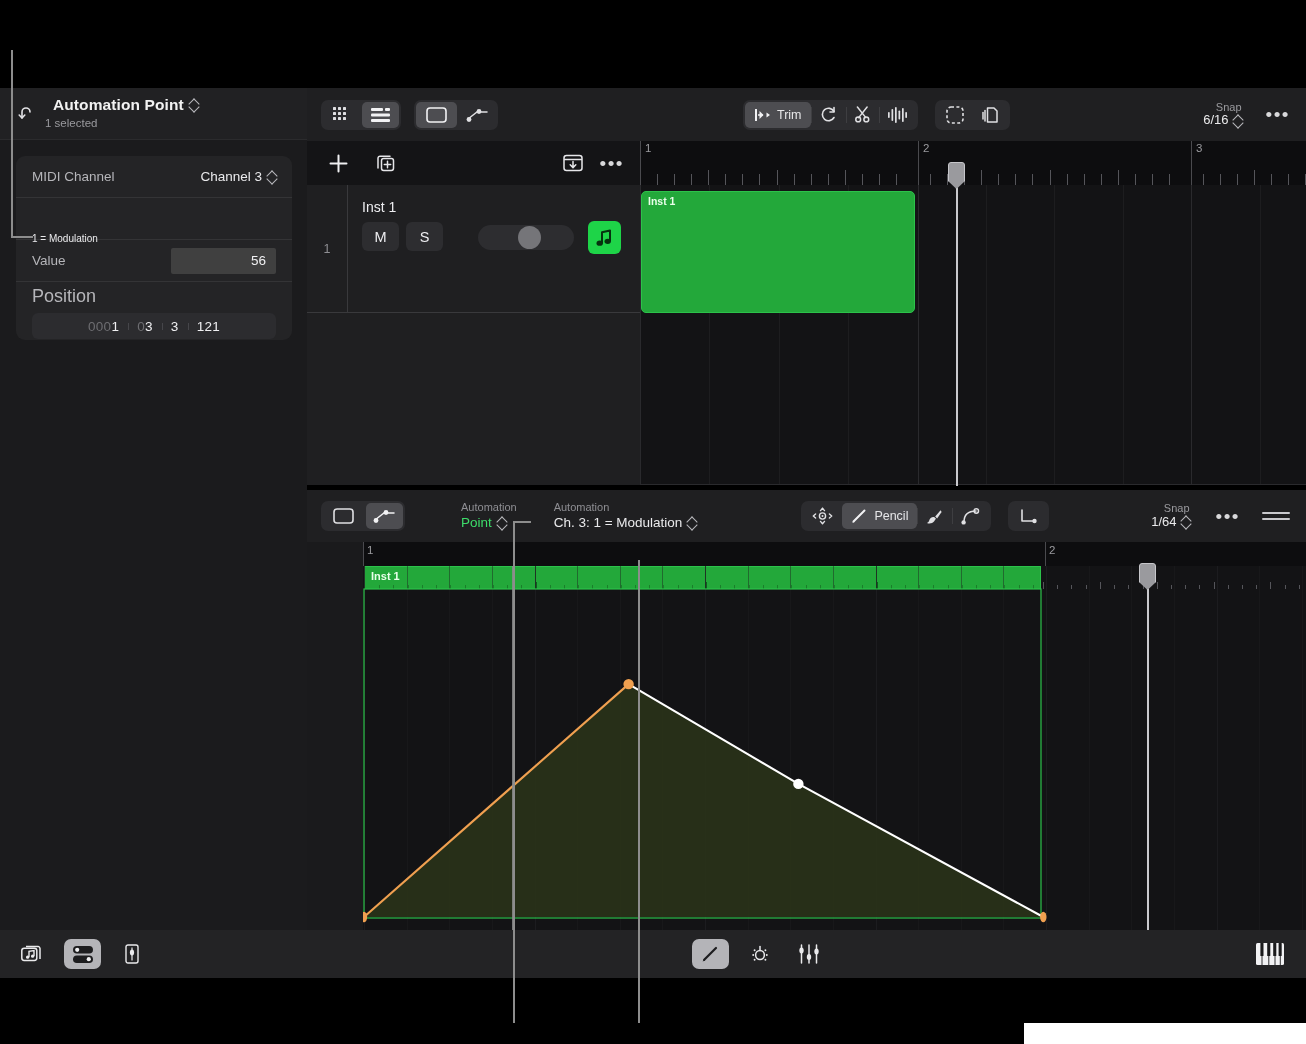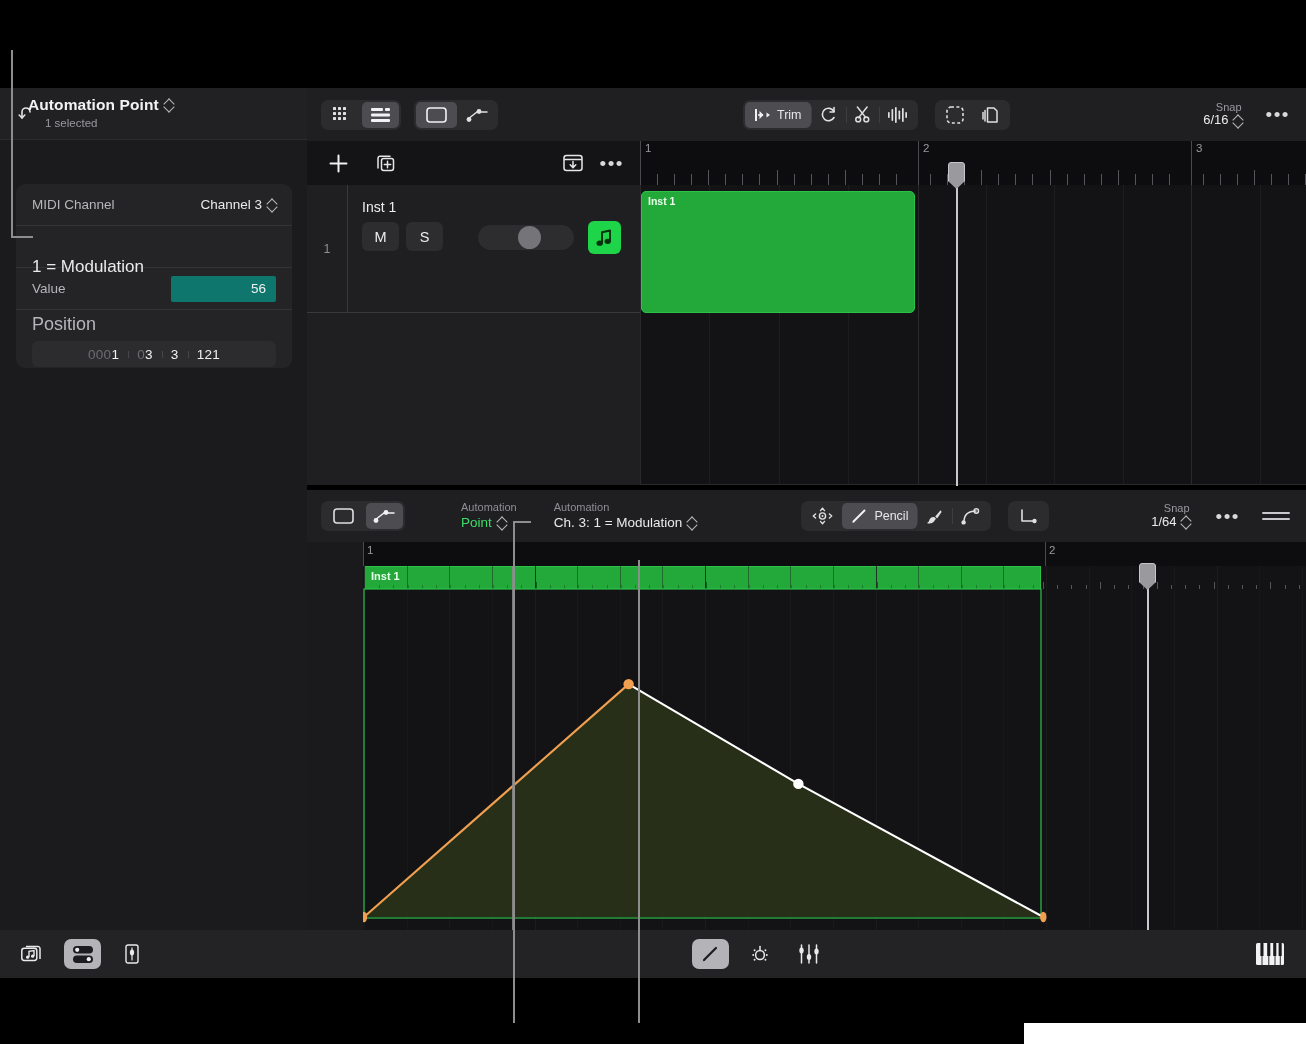--- a/index.html
+++ b/index.html
@@ -21,54 +21,54 @@
   }
   .insp-head {
     position: relative; height: 52px; border-bottom: 1px solid #2b2b2d;
     background: #212123;
   }
   .insp-back {
     position: absolute; left: 14px; top: 13px; width: 26px; height: 26px;
     display: flex; align-items: center; justify-content: center;
   }
   .insp-title {
-    position: absolute; left: 28px; top: 8px;
+    position: absolute; left: 53px; top: 8px;
     font-size: 15.5px; font-weight: bold; color: #f2f2f2; letter-spacing: .1px;
     display: flex; align-items: center; gap: 5px;
   }
   .insp-sub {
     position: absolute; left: 45px; top: 29px;
     font-size: 11.5px; color: #9a9a9e;
   }
   .chev { display:inline-block; width:9px; height:14px; position:relative; }
   .chev::before, .chev::after {
     content:""; position:absolute; left:1px; width:7px; height:7px;
     border-left:1.4px solid #b9b9bd; border-top:1.4px solid #b9b9bd;
   }
   .chev::before { top:2px; transform: rotate(45deg); }
   .chev::after  { top:5px; transform: rotate(225deg); }
 
   .insp-card {
-    position: absolute; left: 16px; top: 96px; width: 276px;
+    position: absolute; left: 16px; top: 68px; width: 276px;
     background: #242426; border-radius: 9px; overflow: hidden;
   }
   .row {
     position: relative; height: 42px; display: flex; align-items: center;
     padding: 0 16px; border-bottom: 1px solid #343436;
   }
   .row:last-child { border-bottom: none; }
   .row-label { font-size: 13.5px; color: #b6b6ba; }
   .row-val {
     margin-left: auto; font-size: 13.5px; color: #eaeaec;
     display: flex; align-items: center; gap: 5px;
   }
-  .row-plain { font-size: 17px; color: #eaeaec; margin-top: 40px; }
+  .row-plain { font-size: 10px; color: #eaeaec; margin-top: 40px; }
   .val-field {
     margin-left: auto; width: 105px; height: 26px; border-radius: 2px;
-    background: #0f766e; display: flex; align-items: center;
+    background: #404040; display: flex; align-items: center;
     justify-content: flex-end; padding-right: 10px;
     font-size: 13.5px; color: #f0f0f2;
   }
   .pos-row {
     height: 58px; display: block; padding: 0; border-bottom: none;
   }
   .pos-label { font-size: 18px; color: #b6b6ba; padding: 4px 16px 0 16px; }
   .pos-field {
     margin: 6px 16px 0 16px; height: 26px; border-radius: 6px;
     background: #2c2c2f; display: flex; align-items: center;

